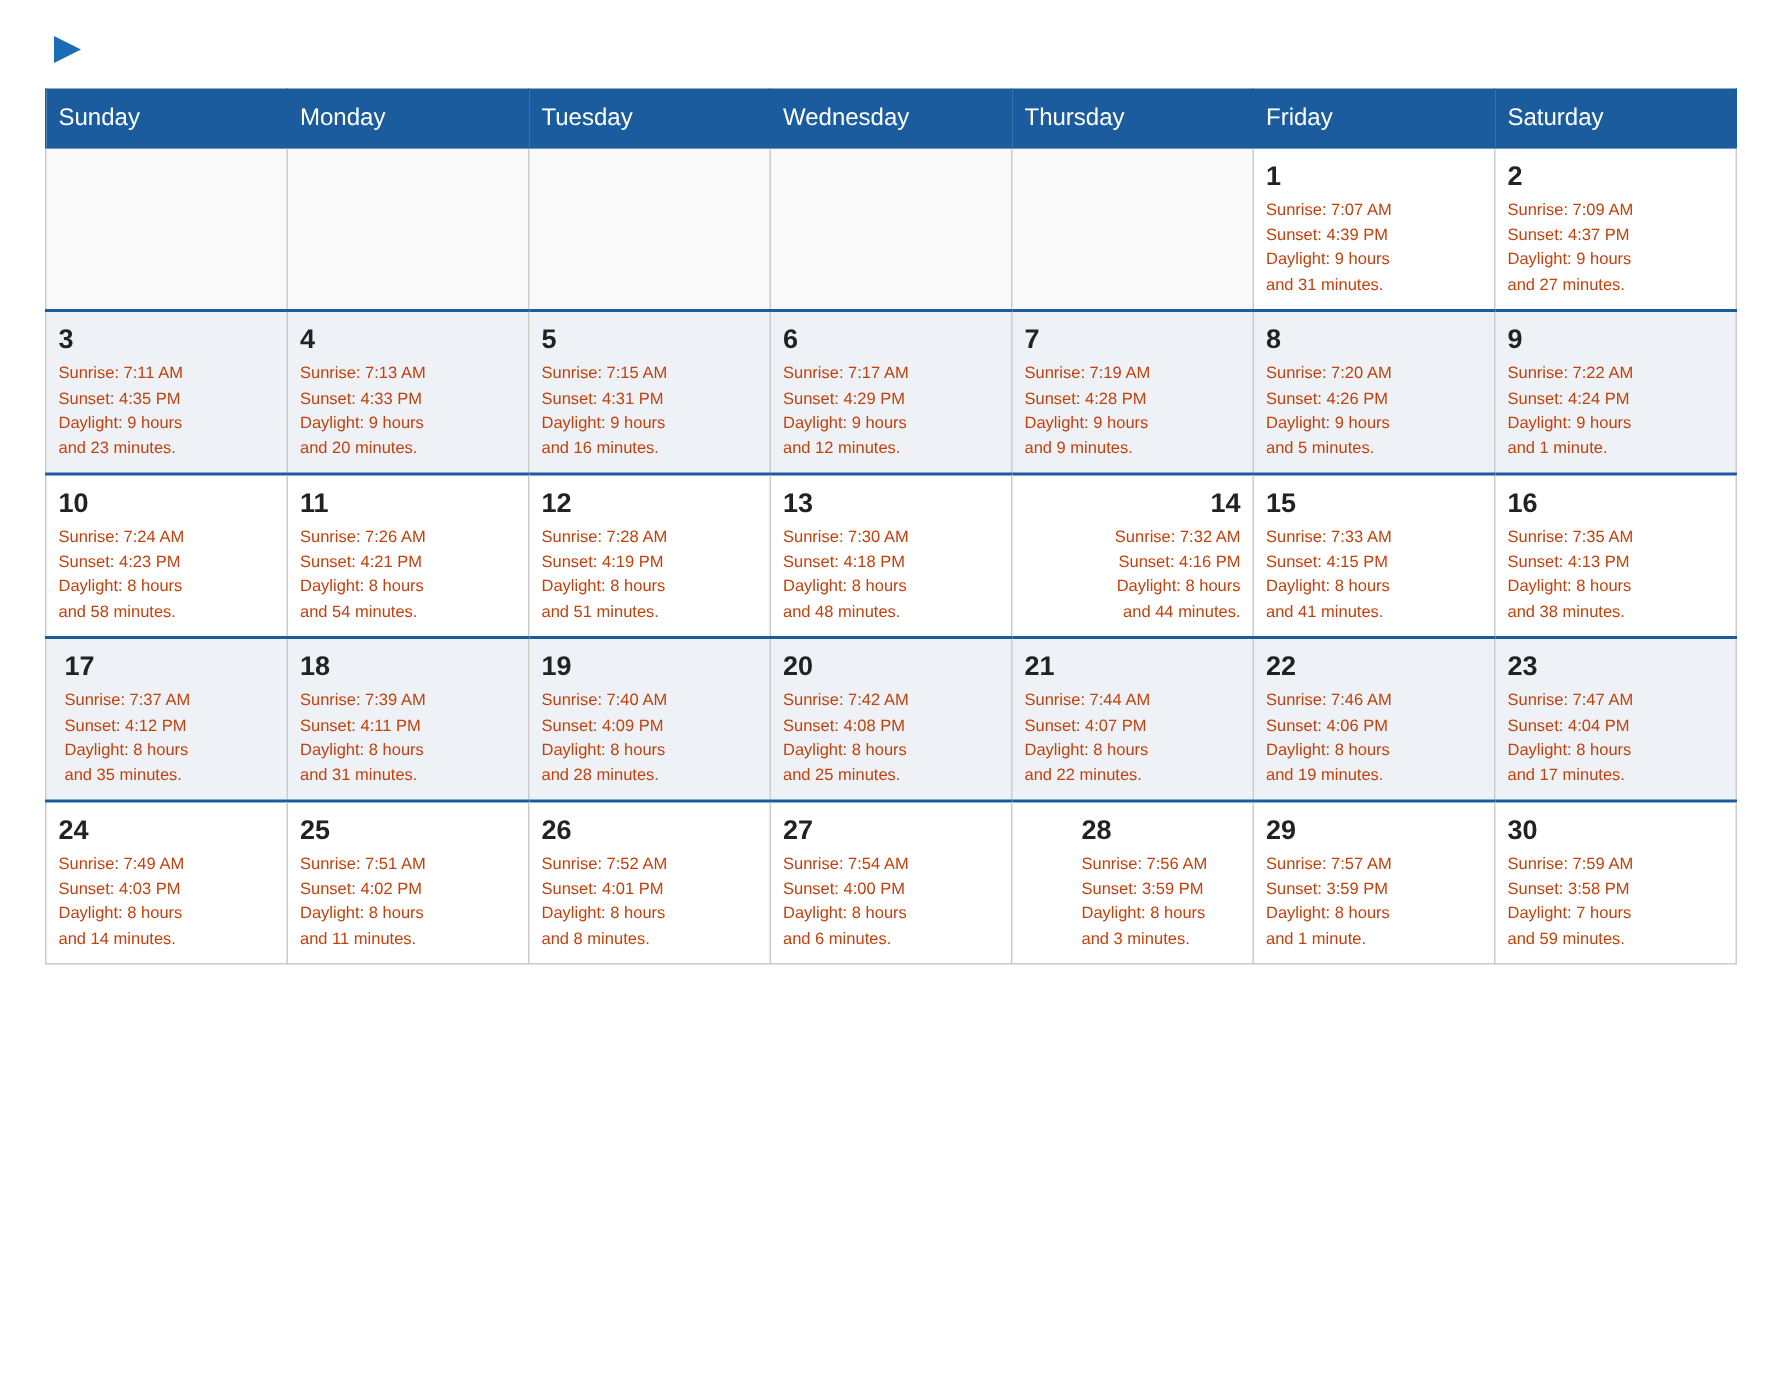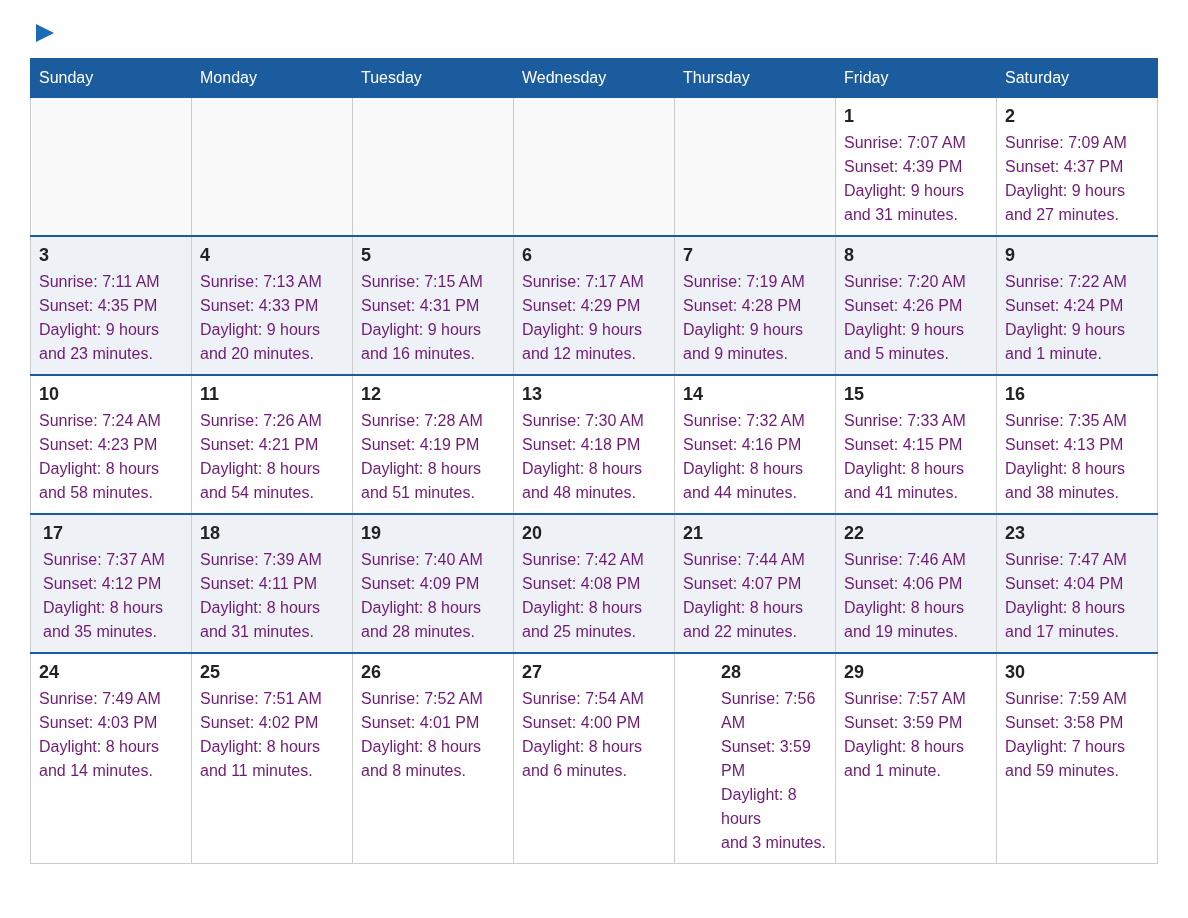--- a/index.html
+++ b/index.html
@@ -77,22 +77,22 @@
       background: #f5f5f5;
     }
     .day-number {
       font-size: 18px;
       font-weight: bold;
       color: #222;
       margin-bottom: 4px;
       display: block;
     }
     .day-info {
-      font-size: 16px;
-      color: #701a75;
+      font-size: 11px;
+      color: #c2410c;
       line-height: 1.5;
     }
     .empty-cell {
       background: #f9f9f9;
     }
     .calendar tbody tr:nth-child(odd) td {
       background: #fff;
     }
     .calendar tbody tr:nth-child(even) td {
       background: #f0f4f8;
@@ -230,21 +230,21 @@
 Daylight: 8 hours
 and 51 minutes.</div>
         </td>
         <td style="background: rgb(255, 255, 255);">
           <span class="day-number">13</span>
           <div class="day-info" style="white-space: pre-line;">Sunrise: 7:30 AM
 Sunset: 4:18 PM
 Daylight: 8 hours
 and 48 minutes.</div>
         </td>
-        <td style="background: rgb(255, 255, 255);">
+        <td style="background: rgb(255, 255, 255); text-align: right;">
           <span class="day-number">14</span>
           <div class="day-info" style="white-space: pre-line;">Sunrise: 7:32 AM
 Sunset: 4:16 PM
 Daylight: 8 hours
 and 44 minutes.</div>
         </td>
         <td style="background: rgb(255, 255, 255);">
           <span class="day-number">15</span>
           <div class="day-info" style="white-space: pre-line;">Sunrise: 7:33 AM
 Sunset: 4:15 PM

